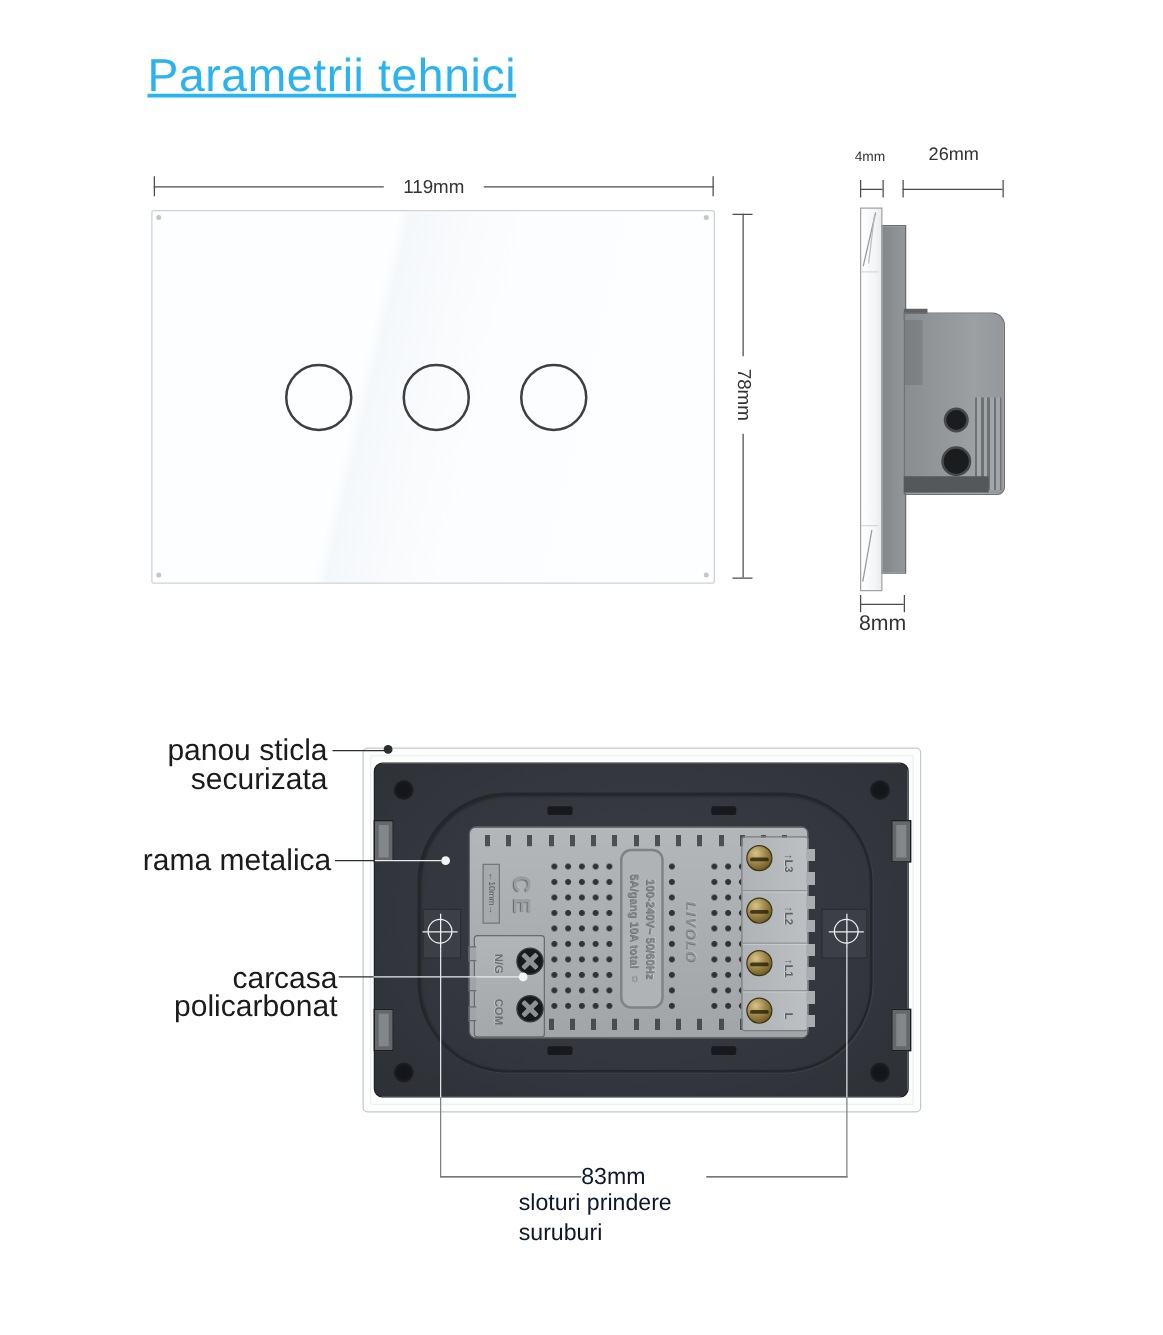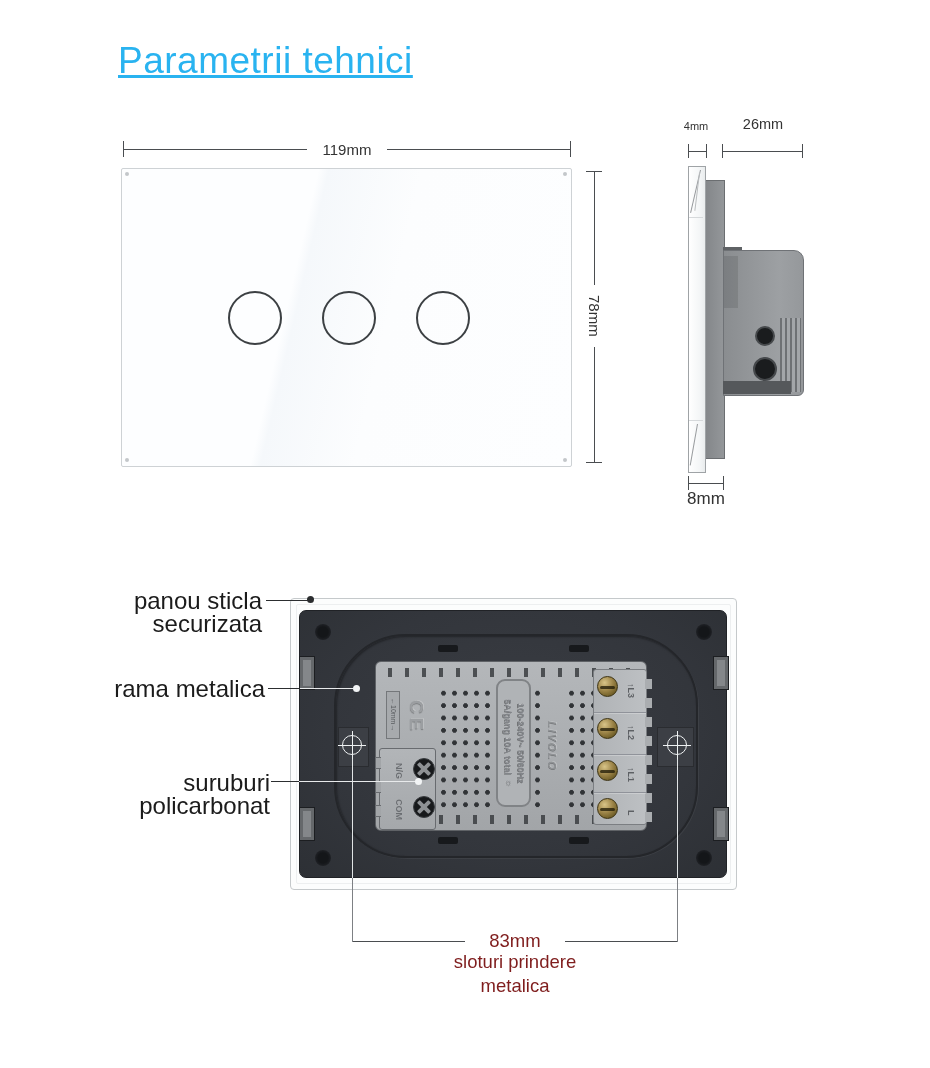--- a/index.html
+++ b/index.html
@@ -6,21 +6,21 @@
   #canvas{
     position:relative;width:930px;height:1068px;background:#fff;overflow:hidden;
     font-family:"Liberation Sans", sans-serif;color:#2a2a2a;
   }
   
   .dim-h{position:absolute;height:0;border-top:1px solid #4a4d50;}
   .dim-v{position:absolute;width:0;border-left:1px solid #4a4d50;}
   .tick-v{position:absolute;width:0;height:16px;border-left:1px solid #4a4d50;}
   .tick-h{position:absolute;height:0;width:16px;border-top:1px solid #4a4d50;}
   .dim-label{position:absolute;font-size:15px;color:#333;text-align:center;background:#fff;line-height:17px;}
-  .dim-label-lg{position:absolute;font-size:18.5px;color:#7f1d1d;text-align:center;background:#fff;line-height:20px;}
+  .dim-label-lg{position:absolute;font-size:18.5px;color:#0f172a;background:#fff;line-height:20px;}
   .callout{position:absolute;font-size:24px;line-height:23px;color:#1b1b1b;text-align:right;}
   .leader{position:absolute;height:0;border-top:1px solid #2c2e30;}
   .leader-light{position:absolute;height:0;border-top:1px solid #e8eaeb;}
   .dot-dark{position:absolute;width:7px;height:7px;border-radius:50%;background:#2b2d2f;}
   .dot-light{position:absolute;width:7px;height:7px;border-radius:50%;background:#f2f4f5;}
   .vtext{writing-mode:vertical-rl;}
   
   .title{position:absolute;left:118px;top:40px;font-size:37px;letter-spacing:0.5px;color:#29b3f0;text-decoration:underline;}
   
   .panel{
@@ -235,26 +235,26 @@
     </div>
     <div class="leader" style="left:266px;top:600px;width:42px;"></div>
     <div class="dot-dark" style="left:307px;top:596px;"></div>
 
     <div class="callout" style="left:110px;top:677px;width:155px;">rama metalica</div>
     <div class="leader" style="left:268px;top:688px;width:32px;"></div>
     <div class="leader-light" style="left:300px;top:688px;width:53px;z-index:5;"></div>
     <div class="dot-light" style="left:353px;top:685px;z-index:6;"></div>
 
     <div class="callout" style="left:130px;top:771px;width:140px;">
-      <div>suruburi</div>
+      <div>carcasa</div>
       <div>policarbonat</div>
     </div>
     <div class="leader" style="left:271px;top:781px;width:28px;"></div>
     <div class="leader-light" style="left:299px;top:781px;width:117px;z-index:5;"></div>
     <div class="dot-light" style="left:415px;top:778px;z-index:6;"></div>
 
     <div class="dim-h" style="left:352px;top:941px;width:326px;"></div>
     <div class="dim-label-lg" style="left:465px;top:931px;width:100px;">83mm</div>
     <div class="dim-label-lg" style="left:415px;top:952px;width:200px;background:transparent;">sloturi prindere</div>
-    <div class="dim-label-lg" style="left:415px;top:976px;width:200px;background:transparent;">metalica</div>
+    <div class="dim-label-lg" style="left:415px;top:976px;width:200px;background:transparent;">suruburi</div>
   </div>
 
 </div>
 
 </body></html>

